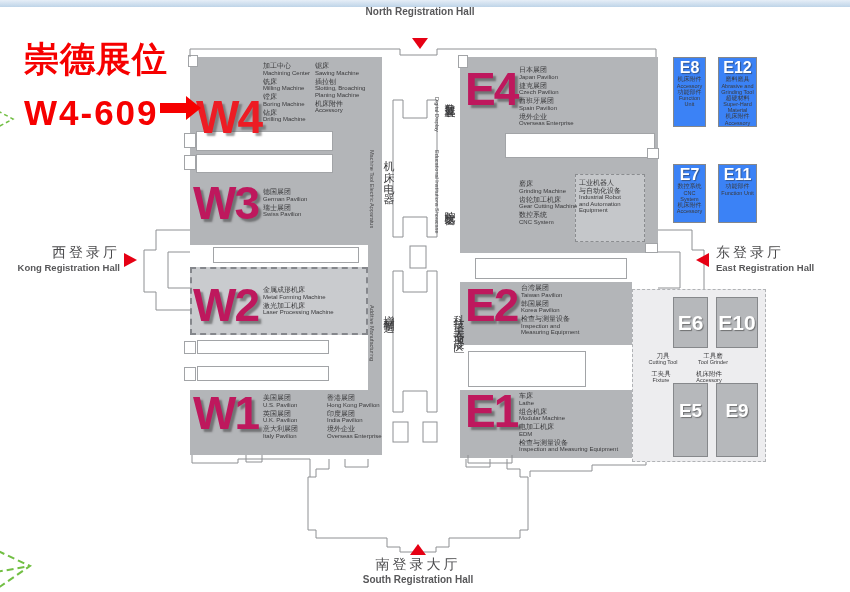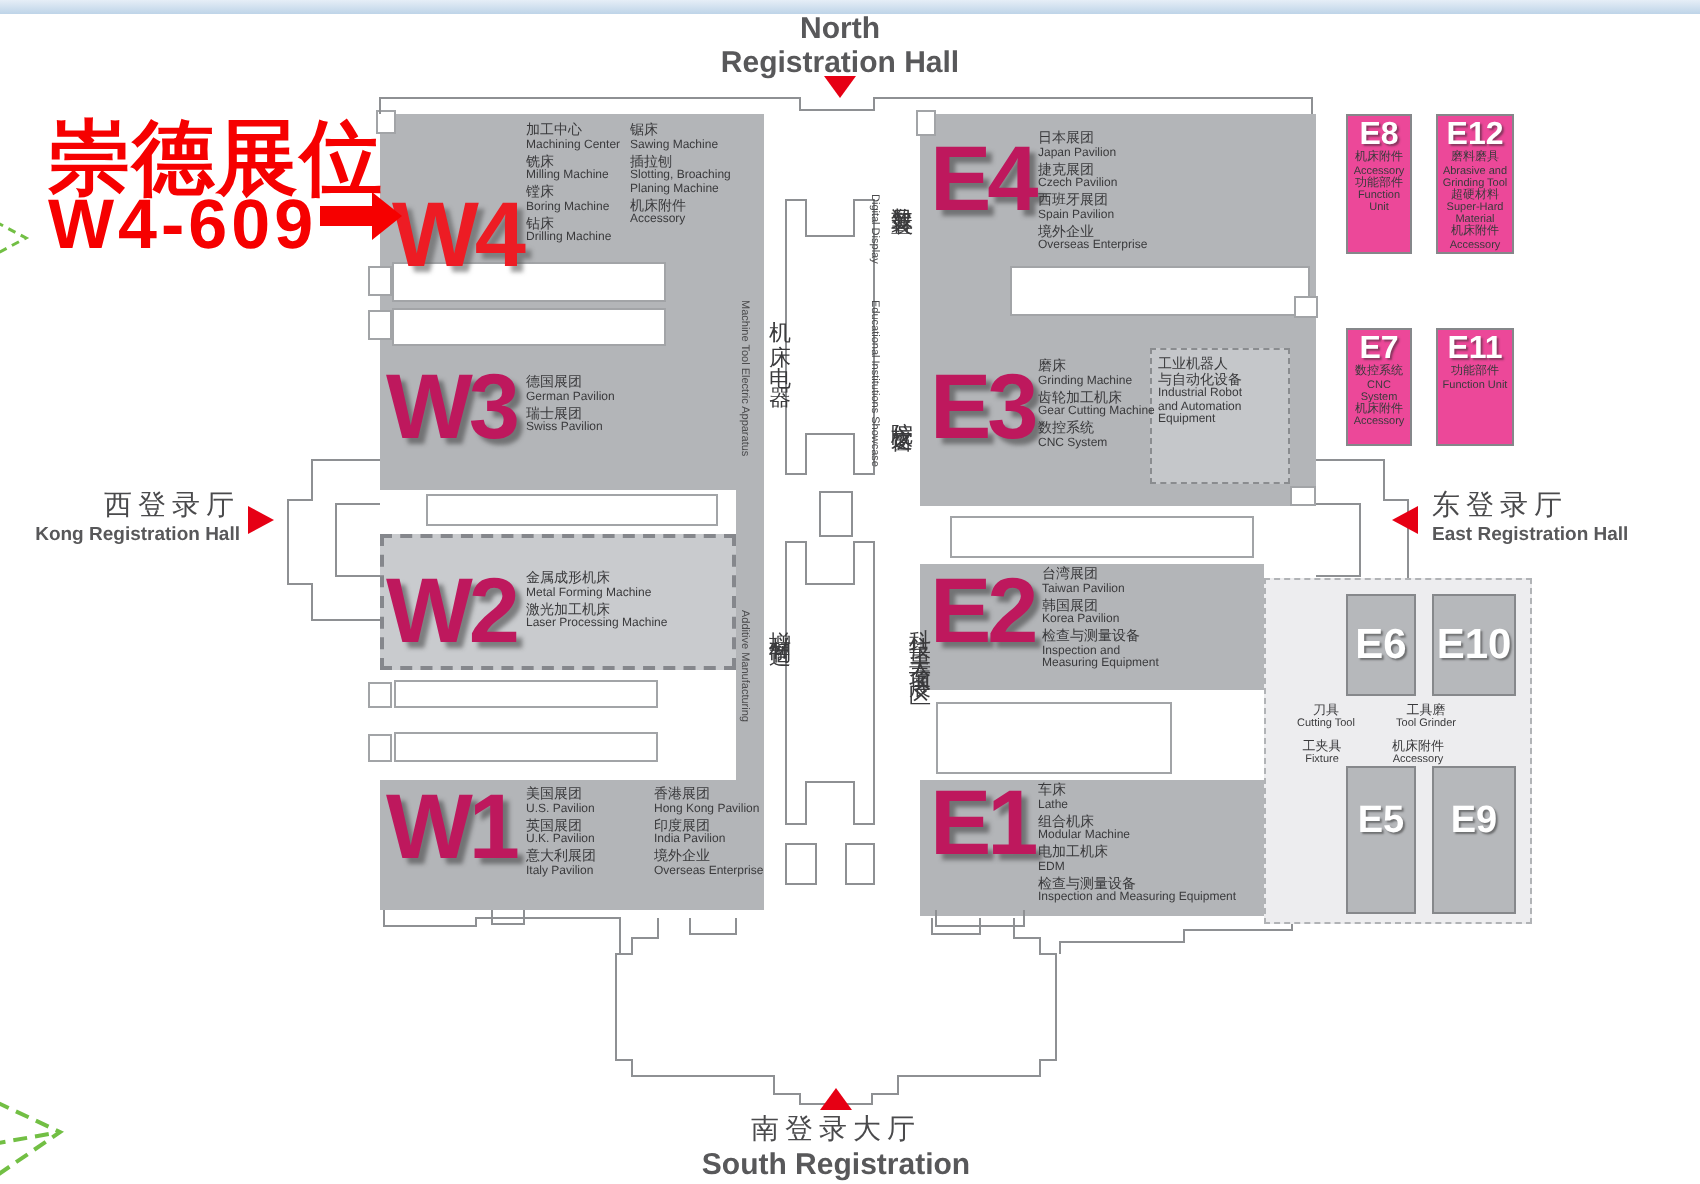--- a/index.html
+++ b/index.html
@@ -11,37 +11,37 @@
   .block{position:absolute;background:#b3b5b8;z-index:1;}
   .dashed-block{position:absolute;background:#c9cbce;border:2px dashed #85878c;box-sizing:border-box;z-index:2;}
   .robot-box{position:absolute;background:#c5c7ca;border:1px dashed #8a8c8f;box-sizing:border-box;z-index:2;}
   .aisle,.notch{position:absolute;background:#fff;border:1px solid #a2a4a7;box-sizing:border-box;z-index:2;}
   .container-e{position:absolute;background:#ededef;border:1px dashed #b1b3b6;box-sizing:border-box;z-index:3;}
   .ebox{position:absolute;background:#b6b8bb;border:1px solid #86888b;box-sizing:border-box;z-index:4;
         display:flex;justify-content:center;color:#fff;font-weight:bold;
         text-shadow:1px 1px 1px rgba(40,40,40,.5);}
   .ebox.center{align-items:center;font-size:21px;}
   .ebox.top{align-items:flex-start;padding-top:16px;font-size:19px;}
-  .sbox{position:absolute;background:#ec4899;border:1px solid #85878a;box-sizing:border-box;z-index:4;
+  .sbox{position:absolute;background:#3b82f6;border:1px solid #85878a;box-sizing:border-box;z-index:4;
         text-align:center;overflow:hidden;}
   .sbox-label{font-size:16px;font-weight:bold;color:#fff;line-height:17px;margin-top:1px;
         text-shadow:1px 1px 1px rgba(40,40,40,.5);}
   .s-item .zh{font-size:6px;line-height:6.5px;color:#3a3a3c;}
   .s-item .en{font-size:5.5px;line-height:6px;color:#3a3a3c;white-space:pre-line;}
   .hall-label{position:absolute;z-index:5;font-weight:bold;font-size:46px;line-height:1;
         letter-spacing:-2px;color:#be185d;text-shadow:3px 3px 2px rgba(50,50,50,.5);}
   .hall-label.red{color:#ed1c24;text-shadow:3px 3px 2px rgba(80,80,80,.55);margin-top:28px;}
   .detail{position:absolute;z-index:6;white-space:nowrap;}
   .detail .zh{font-size:7px;line-height:7.5px;}
   .detail .en{font-size:6px;line-height:6.5px;margin-bottom:1.5px;white-space:pre-line;}
   .vzh{position:absolute;writing-mode:vertical-rl;font-size:11px;color:#3a3a3c;z-index:6;}
   .ven{position:absolute;writing-mode:vertical-rl;font-size:5.5px;color:#4a4a4c;z-index:6;}
   .reg{position:absolute;z-index:6;text-align:center;}
   .reg .zh{font-size:14px;letter-spacing:3px;color:#4a4a4c;}
-  .reg .en{font-size:15px;font-weight:bold;color:#58585a;}
+  .reg .en{font-size:10px;font-weight:bold;color:#58585a;}
   .tri{position:absolute;width:0;height:0;z-index:7;}
   .tool-label{position:absolute;z-index:6;text-align:center;}
   .tool-label .zh{font-size:6.5px;line-height:7px;}
   .tool-label .en{font-size:5.5px;line-height:6px;}
   .anno{position:absolute;z-index:8;color:#f60000;font-weight:bold;white-space:nowrap;}
   svg.overlay{position:absolute;left:0;top:0;z-index:3;pointer-events:none;}
 </style>
 </head>
 <body>
 
@@ -179,21 +179,20 @@
           <div class="en">Function Unit</div>
         </div>
       </div>
   </div>
 
   <div class="hall-label red" style="left:196px;top:66px">W4</div>
   <div class="hall-label" style="left:193px;top:180px">W3</div>
   <div class="hall-label" style="left:193px;top:282px">W2</div>
   <div class="hall-label" style="left:193px;top:390px">W1</div>
   <div class="hall-label" style="left:465px;top:66px">E4</div>
-  <div class="hall-label" style="left:465px;top:180px">E3</div>
   <div class="hall-label" style="left:465px;top:282px">E2</div>
   <div class="hall-label" style="left:465px;top:388px">E1</div>
 
   <div class="detail" style="left:263px;top:62px">
       <div class="d-item">
         <div class="zh">加工中心</div>
         <div class="en">Machining Center</div>
       </div>
       <div class="d-item">
         <div class="zh">铣床</div>
@@ -370,17 +369,17 @@
     <div class="en" style="font-size:9.5px">Kong Registration Hall</div>
     </div>
   <div class="tri" style="left:124px;top:253px;border-top:7px solid transparent;border-bottom:7px solid transparent;border-left:13px solid #e60014"></div>
 
   <div class="reg" style="left:716px;top:244px;width:130px;text-align:left">
     <div class="zh">东登录厅</div>
     <div class="en" style="font-size:9.5px">East Registration Hall</div>
     </div>
   <div class="tri" style="left:696px;top:253px;border-top:7px solid transparent;border-bottom:7px solid transparent;border-right:13px solid #e60014"></div>
 
-  <div class="anno" style="left:24px;top:52px;font-size:41px;letter-spacing:1px">崇德展位</div>
+  <div class="anno" style="left:24px;top:36px;font-size:35px;letter-spacing:1px">崇德展位</div>
   <div class="anno" style="left:24px;top:93px;font-size:35px;letter-spacing:2px">W4-609</div>
   <div class="abs" style="left:160px;top:103px;width:26px;height:10px;background:#f60000;z-index:8"></div>
   <div class="tri" style="left:186px;top:96px;border-top:12px solid transparent;border-bottom:12px solid transparent;border-left:15px solid #f60000;z-index:8"></div>
 </div>
 
 </body></html>

